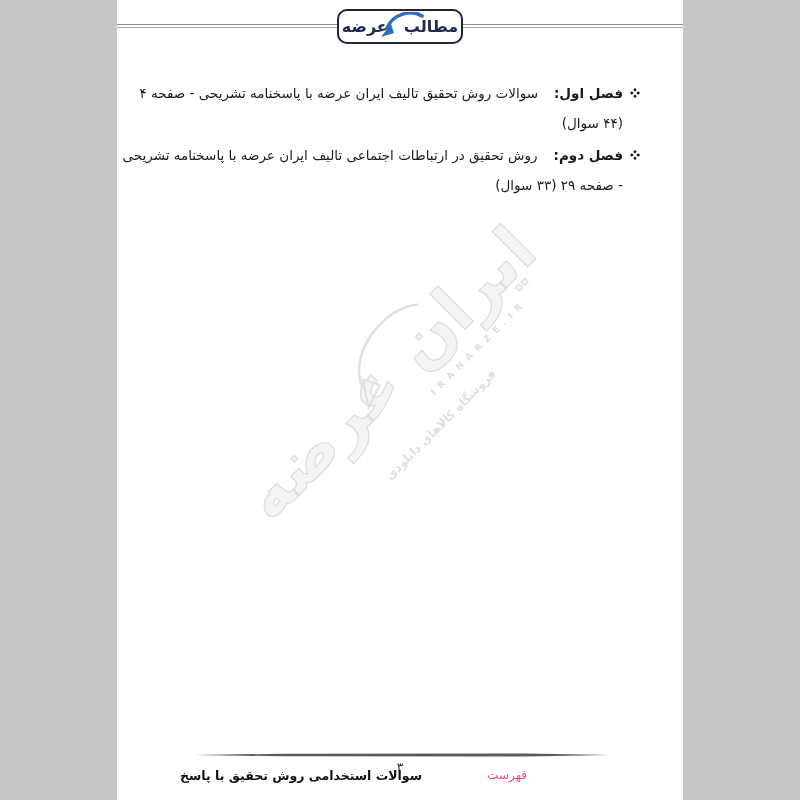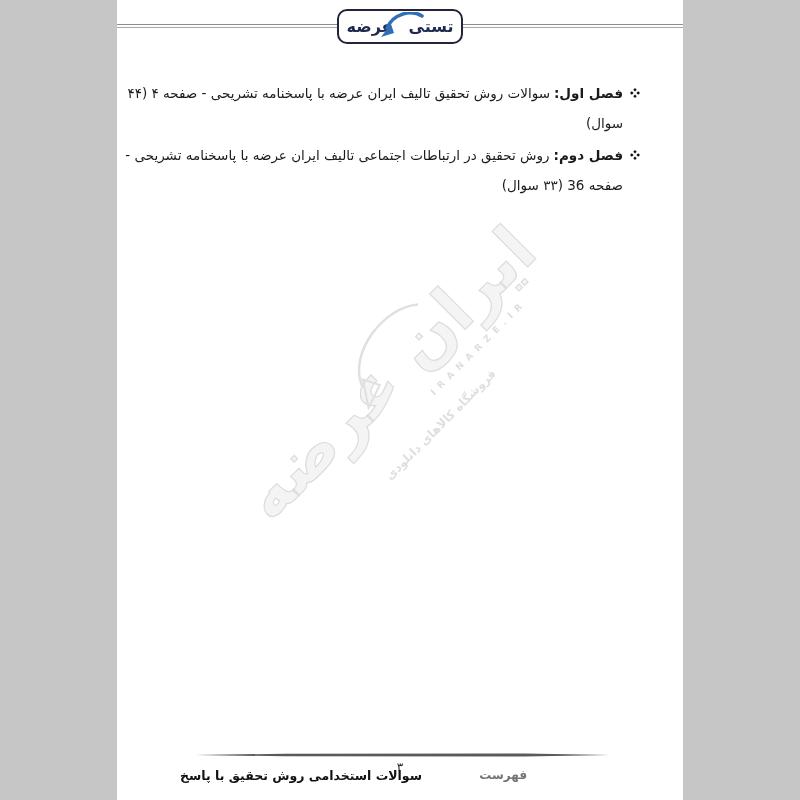--- a/index.html
+++ b/index.html
@@ -44,21 +44,21 @@
   }
   .toc-item {
     display:flex; align-items:flex-start; gap:7px; margin-bottom:2px;
   }
   .bullet {
     flex:0 0 10px; width:10px; height:10px; margin-top:10px;
   }
   .toc-text {
     flex:1; font-size:13.5px; line-height:30px; font-weight:500;
   }
-  .toc-text .chapter-label { font-weight:bold; margin-left:4px;text-align:center; }
+  .toc-text .chapter-label { font-weight:bold; margin-left:16px;text-align:center; }
   
   .watermark {
     position:absolute; left:128px; top:268px; width:322px; height:244px;
     transform:rotate(-45deg);
     display:flex; flex-direction:column; align-items:center; justify-content:center;
     pointer-events:none;
   }
   .wm-main {
     font-size:66px; font-weight:bold; direction:rtl; white-space:nowrap;
     color:#f4f4f4; -webkit-text-stroke:1.2px #dcdcdc; line-height:1;
@@ -74,35 +74,35 @@
     white-space:nowrap;
   }
   
   .footer-rule { position:absolute; top:753px; left:78px; width:415px; height:4px; }
   .footer-page-number {
     position:absolute; top:760px; left:0; right:0; text-align:center;
     font-size:12px; color:#222; direction:rtl;
   }
   .footer-right {
     position:absolute; top:768px; right:156px;
-    font-size:12px; font-weight:bold; color:#737373; direction:rtl;
+    font-size:12px; font-weight:normal; color:#ec4899; direction:rtl;
   }
   .footer-left {
     position:absolute; top:768px; left:63px;
     font-size:12.5px; font-weight:bold; color:#111; direction:rtl;
   }
 </style>
 </head>
 <body>
 
 <div class="paper">
 
   <div class="header-rule"></div>
   <div class="logo-box">
-    <span>تستی</span>
+    <span>مطالب</span>
     <span>عرضه</span>
     <svg class="logo-arrow" viewBox="0 0 46 28">
       <path d="M43,4 C32,-3 14,2 8,16" fill="none" stroke="#2f6fb8" stroke-width="3.5" stroke-linecap="round"></path>
       <path d="M2,25 L12,12 L15,21 Z" fill="#2f6fb8"></path>
     </svg>
   </div>
 
 
   <div class="toc">
     <div class="toc-item">
@@ -114,21 +114,21 @@
       </svg>
       <div class="toc-text"><span class="chapter-label">فصل اول:</span><span>سوالات روش تحقیق تالیف ایران عرضه با پاسخنامه تشریحی - صفحه ۴ (۴۴ سوال)</span></div>
     </div>
     <div class="toc-item">
       <svg class="bullet" viewBox="0 0 10 10">
         <path d="M5 0 L6.7 1.8 5 3.6 3.3 1.8Z" fill="#111"></path>
         <path d="M5 6.4 L6.7 8.2 5 10 3.3 8.2Z" fill="#111"></path>
         <path d="M0 5 L1.8 3.3 3.6 5 1.8 6.7Z" fill="#111"></path>
         <path d="M6.4 5 L8.2 3.3 10 5 8.2 6.7Z" fill="#111"></path>
       </svg>
-      <div class="toc-text"><span class="chapter-label">فصل دوم:</span><span>روش تحقیق در ارتباطات اجتماعی تالیف ایران عرضه با پاسخنامه تشریحی - صفحه 36 (۳۳ سوال)</span></div>
+      <div class="toc-text"><span class="chapter-label">فصل دوم:</span><span>روش تحقیق در ارتباطات اجتماعی تالیف ایران عرضه با پاسخنامه تشریحی - صفحه ۲۹ (۳۳ سوال)</span></div>
     </div>
   </div>
 
   <div class="watermark">
     <div class="wm-main">ایران عرضه</div>
     <svg class="wm-swoosh" viewBox="0 0 120 60">
       <path d="M110,14 C85,-8 25,-2 12,34" fill="none" stroke="#e0e0e0" stroke-width="2.5"></path>
       <path d="M2,52 L18,28 L26,44 Z" fill="none" stroke="#e0e0e0" stroke-width="2"></path>
     </svg>
     <div class="wm-side">IRANARZE.IR</div>

